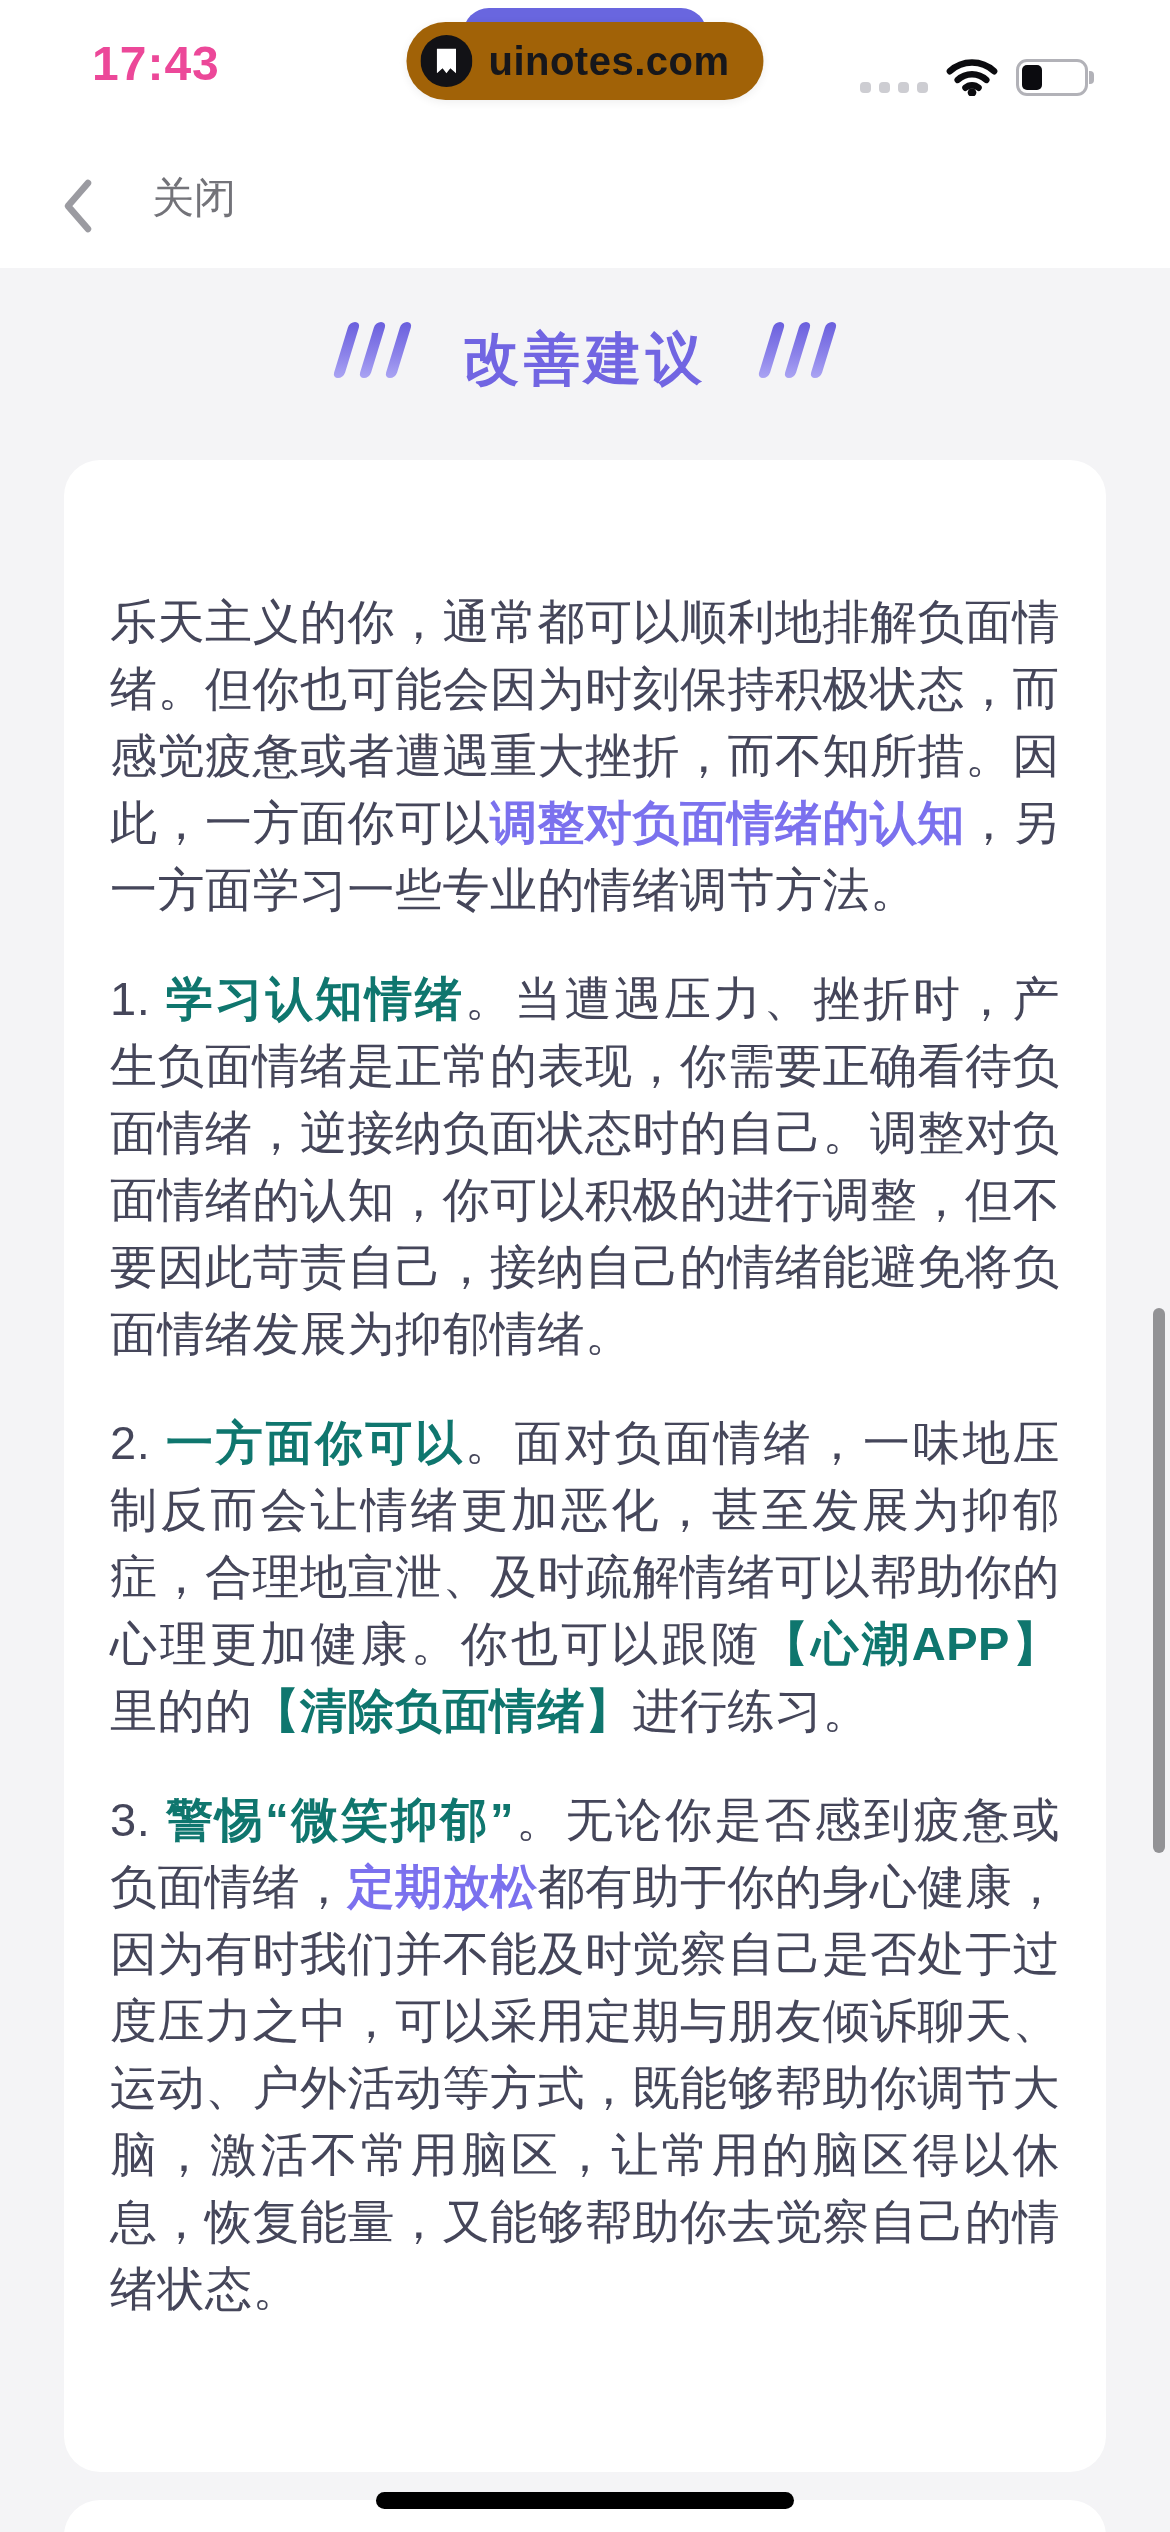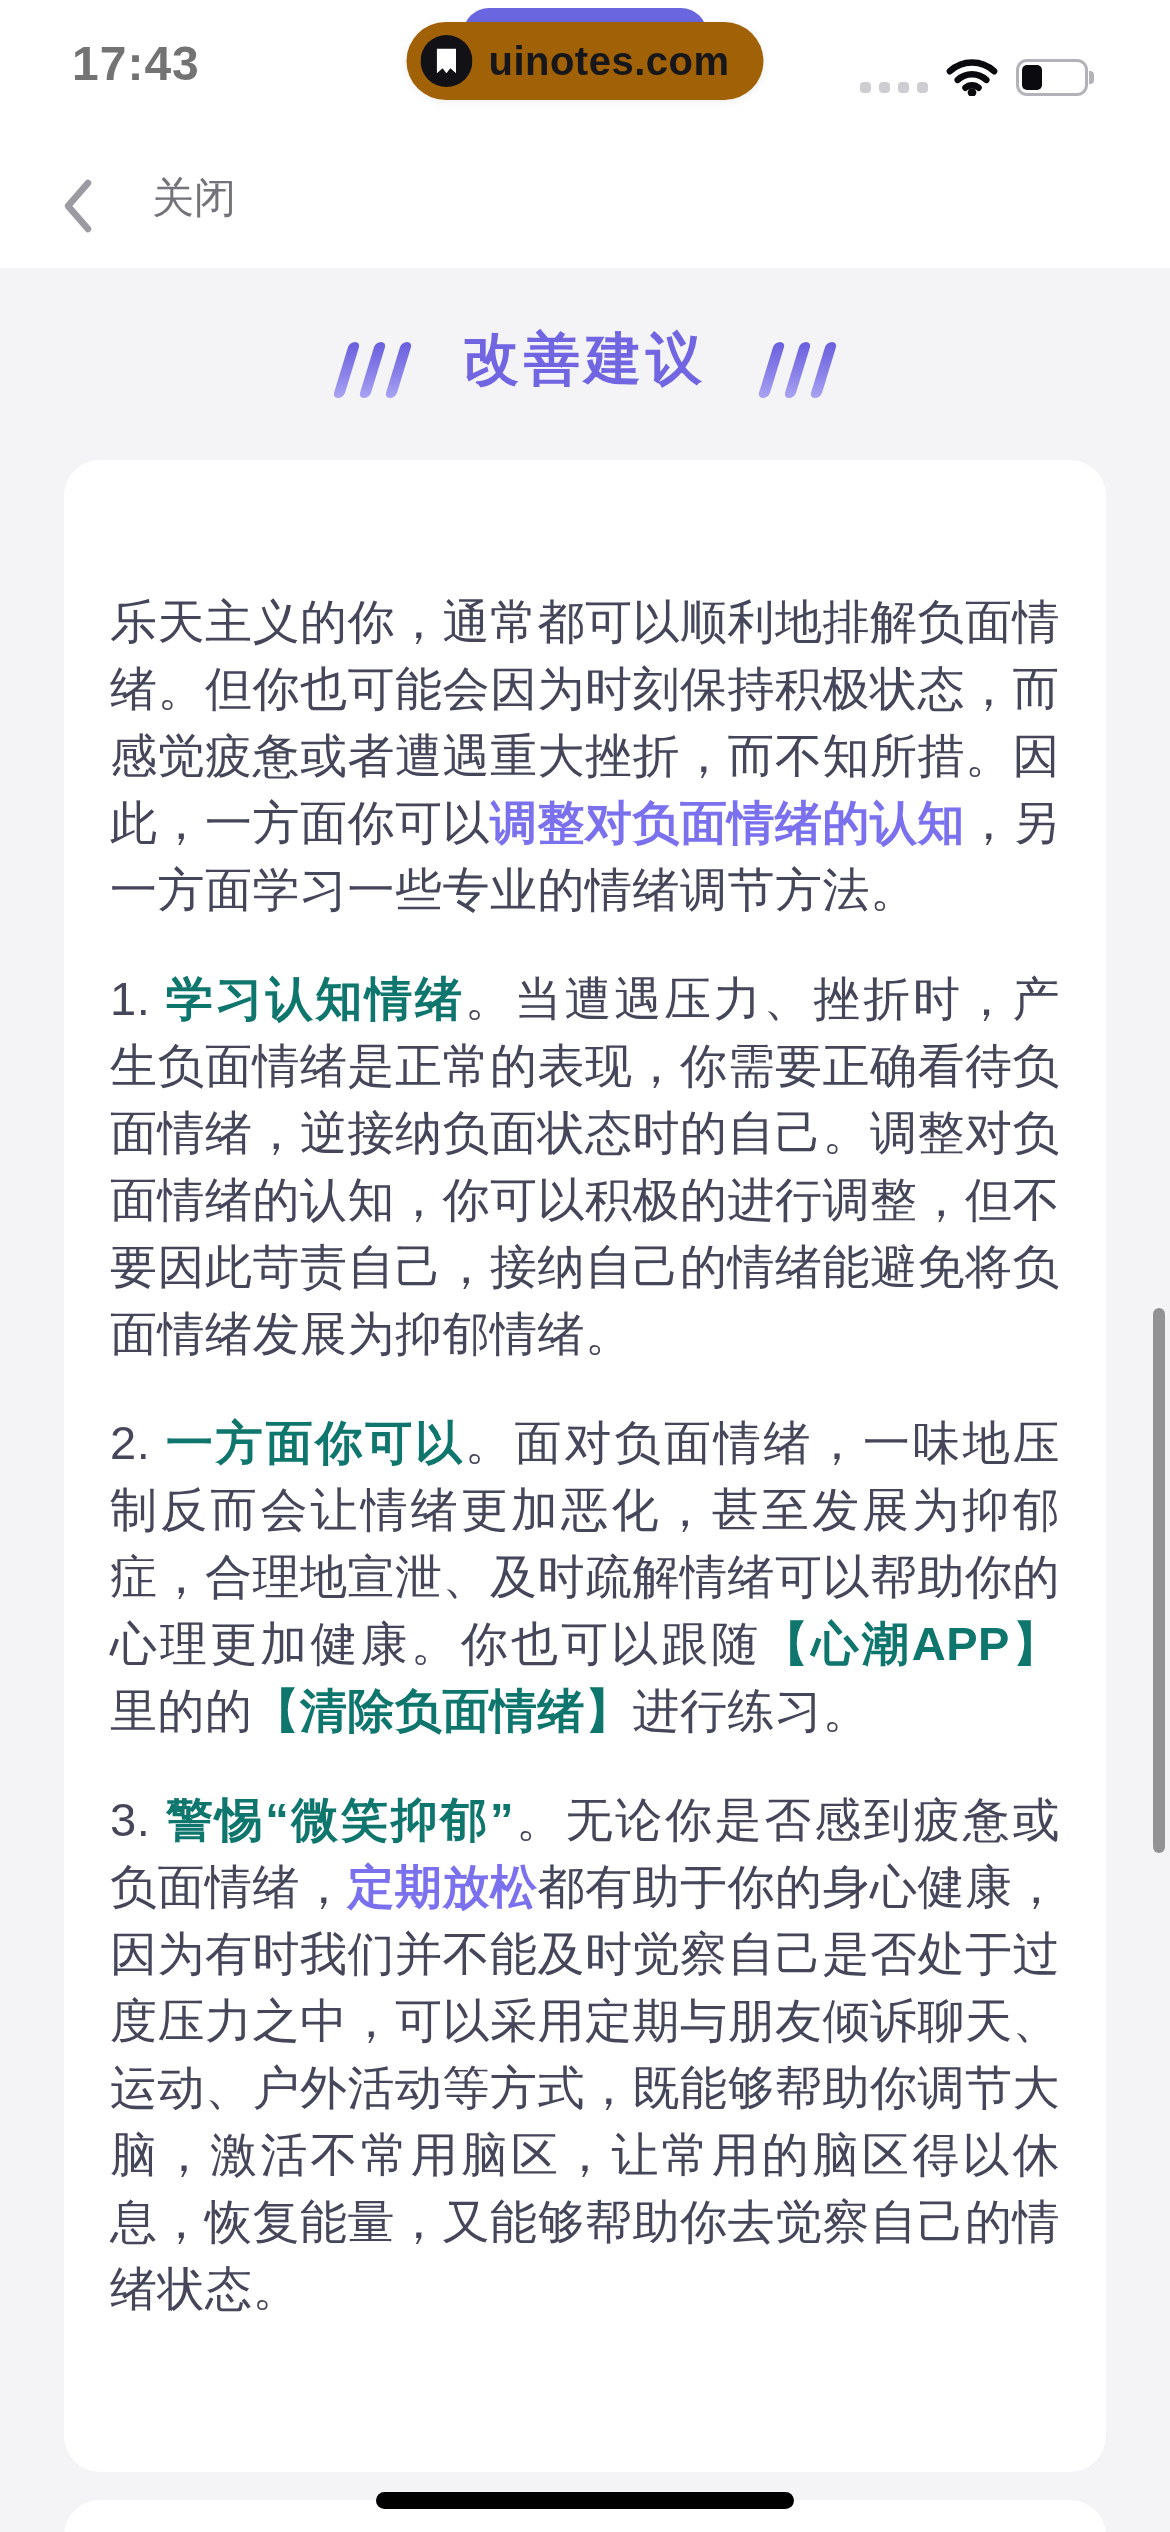--- a/index.html
+++ b/index.html
@@ -5,41 +5,41 @@
   html,body{margin:0;padding:0;}
   body{
     width:1170px;height:2532px;
     background:#f4f4f6;
     font-family:"Liberation Sans","DejaVu Sans",sans-serif;
     position:relative;overflow:hidden;
     -webkit-font-smoothing:antialiased;
   }
   
   .header{position:absolute;top:0;left:0;width:1170px;height:268px;background:#ffffff;z-index:2;}
-  .time{position:absolute;left:72px;top:36px;font-size:48px;font-weight:700;color:#737373;letter-spacing:1px;}
+  .time{position:absolute;left:92px;top:36px;font-size:48px;font-weight:700;color:#ec4899;letter-spacing:1px;}
   .notif-banner{position:absolute;left:50%;transform:translateX(-50%);top:8px;width:244px;height:62px;border-radius:26px;background:#6966df;z-index:1;}
   .pill{
     position:absolute;left:50%;transform:translateX(-50%);top:22px;height:78px;
     background:#a16207;border-radius:45px;display:flex;align-items:center;gap:16px;
     padding:0 34px 0 14px;z-index:3;box-shadow:0 2px 10px rgba(0,0,0,.07);
   }
   .pill-logo{width:52px;height:52px;flex:0 0 auto;}
   .pill-text{font-size:40px;font-weight:700;color:#17171b;letter-spacing:.5px;}
   .status-icons{position:absolute;right:82px;top:52px;height:44px;display:flex;align-items:flex-end;gap:18px;z-index:3;}
   .dots{display:flex;gap:8px;margin-bottom:3px;}
   .dots span{width:11px;height:11px;border-radius:4px;background:#cdcdd2;display:block;}
   .battery{position:relative;width:72px;height:37px;border:3px solid #b2b2b8;border-radius:11px;box-sizing:border-box;margin-bottom:0;}
   .battery .fill{position:absolute;left:3px;top:3px;bottom:3px;width:30%;background:#0b0b0f;border-radius:5px;}
   .battery .nub{position:absolute;right:-9px;top:9px;width:5px;height:13px;background:#b2b2b8;border-radius:0 4px 4px 0;}
   
   .nav-back{position:absolute;left:62px;top:178px;width:32px;height:56px;z-index:3;cursor:pointer;}
   .nav-close{position:absolute;left:152px;top:170px;font-size:42px;color:#737379;z-index:3;cursor:pointer;}
   .nav-title{position:absolute;left:0;right:0;top:176px;text-align:center;font-size:50px;line-height:60px;font-weight:700;color:#292b39;z-index:2;}
   
-  .section-header{position:absolute;top:322px;left:0;right:0;display:flex;justify-content:center;align-items:flex-end;gap:59px;}
+  .section-header{position:absolute;top:322px;left:0;right:0;display:flex;justify-content:center;align-items:flex-start;gap:59px;}
   .slashes{display:flex;gap:15px;}
   .slashes i{display:block;width:11px;height:56px;border-radius:6px;transform:skewX(-17deg);
     background:linear-gradient(180deg,#6a5fdd 0%,#8d84ea 60%,#aaa4f3 100%);}
   .section-title{font-size:56px;font-weight:800;color:#7165e2;letter-spacing:5px;}
   
   .card{
     position:absolute;left:64px;top:460px;width:1042px;box-sizing:border-box;
     background:#ffffff;border-radius:36px;
     padding:128px 46px 150px 46px;
   }

